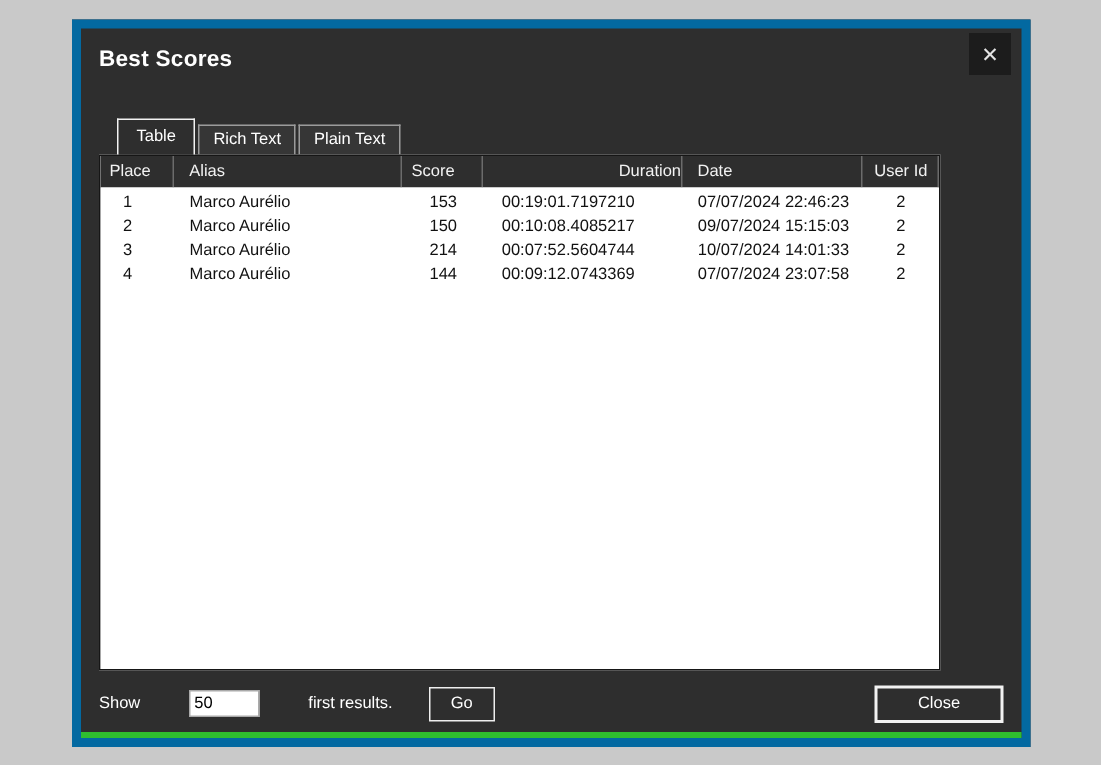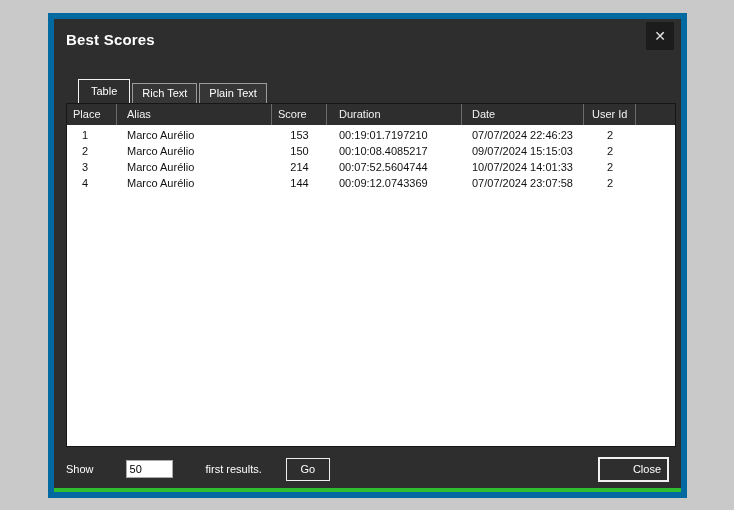--- a/index.html
+++ b/index.html
@@ -42,21 +42,21 @@
     height:20px;padding:3px 9px 0 9px;margin-left:2px;
   }
   .tab.active{
     background:var(--dialog-bg);
     border:1px solid #f2f2f2;border-bottom:none;
     height:24px;padding:5px 12px 0 12px;margin-left:0;
     z-index:2;
   }
   
   .listview{
-    position:absolute;left:12px;top:84px;width:610px;height:344px;
+    position:absolute;left:12px;top:84px;width:561px;height:344px;
     border:1px solid #161616;
     background:#ffffff;
     display:flex;flex-direction:column;
     overflow:hidden;
   }
   .lv-header{
     display:flex;flex:0 0 21px;height:21px;
     background:var(--dialog-bg);
     color:#f2f2f2;font-size:11px;
   }
@@ -71,21 +71,21 @@
   .tcell{overflow:hidden;white-space:nowrap;}
   .col0{width:50px;}
   .col1{width:155px;}
   .col2{width:55px;}
   .col3{width:135px;}
   .col4{width:122px;}
   .col5{width:52px;}
   .hp0{padding-left:6px;}  .vp0{padding-left:15px;}
   .hp1{padding-left:10px;} .vp1{padding-left:10px;}
   .hp2{padding-left:6px;}  .vp2{text-align:center;}
-  .hp3{padding-left:12px;} .vp3{padding-left:12px;}
+  .hp3{padding-left:12px;text-align:right;} .vp3{padding-left:12px;}
   .hp4{padding-left:10px;} .vp4{padding-left:10px;}
   .hp5{padding-left:8px;}  .vp5{text-align:center;}
   
   .footer{
     position:absolute;left:12px;right:12px;top:436px;height:28px;
     display:flex;align-items:center;
     color:#ffffff;font-size:11px;gap:24px;
   }
   .show-label{margin-right:8px;}
   .count-input{
@@ -98,25 +98,25 @@
   .suffix-label{}
   .go-btn{
     width:44px;height:23px;
     background:var(--dialog-bg);color:#ffffff;
     border:1px solid #eeeeee;
     font-family:"Liberation Sans","DejaVu Sans",sans-serif;
     font-size:11px;cursor:default;
   }
   .close-btn{
     margin-left:auto;
-    width:71px;height:25px;
+    width:86px;height:25px;
     background:var(--dialog-bg);color:#ffffff;
     border:2px solid #f2f2f2;
     font-family:"Liberation Sans","DejaVu Sans",sans-serif;
-    font-size:11px;cursor:default;text-align:right;
+    font-size:11px;cursor:default;
   }
   .green-line{
     position:absolute;left:0;right:0;bottom:0;height:4px;
     background:var(--green);
   }
 </style>
 </head>
 <body>
 
 <div class="dialog">

